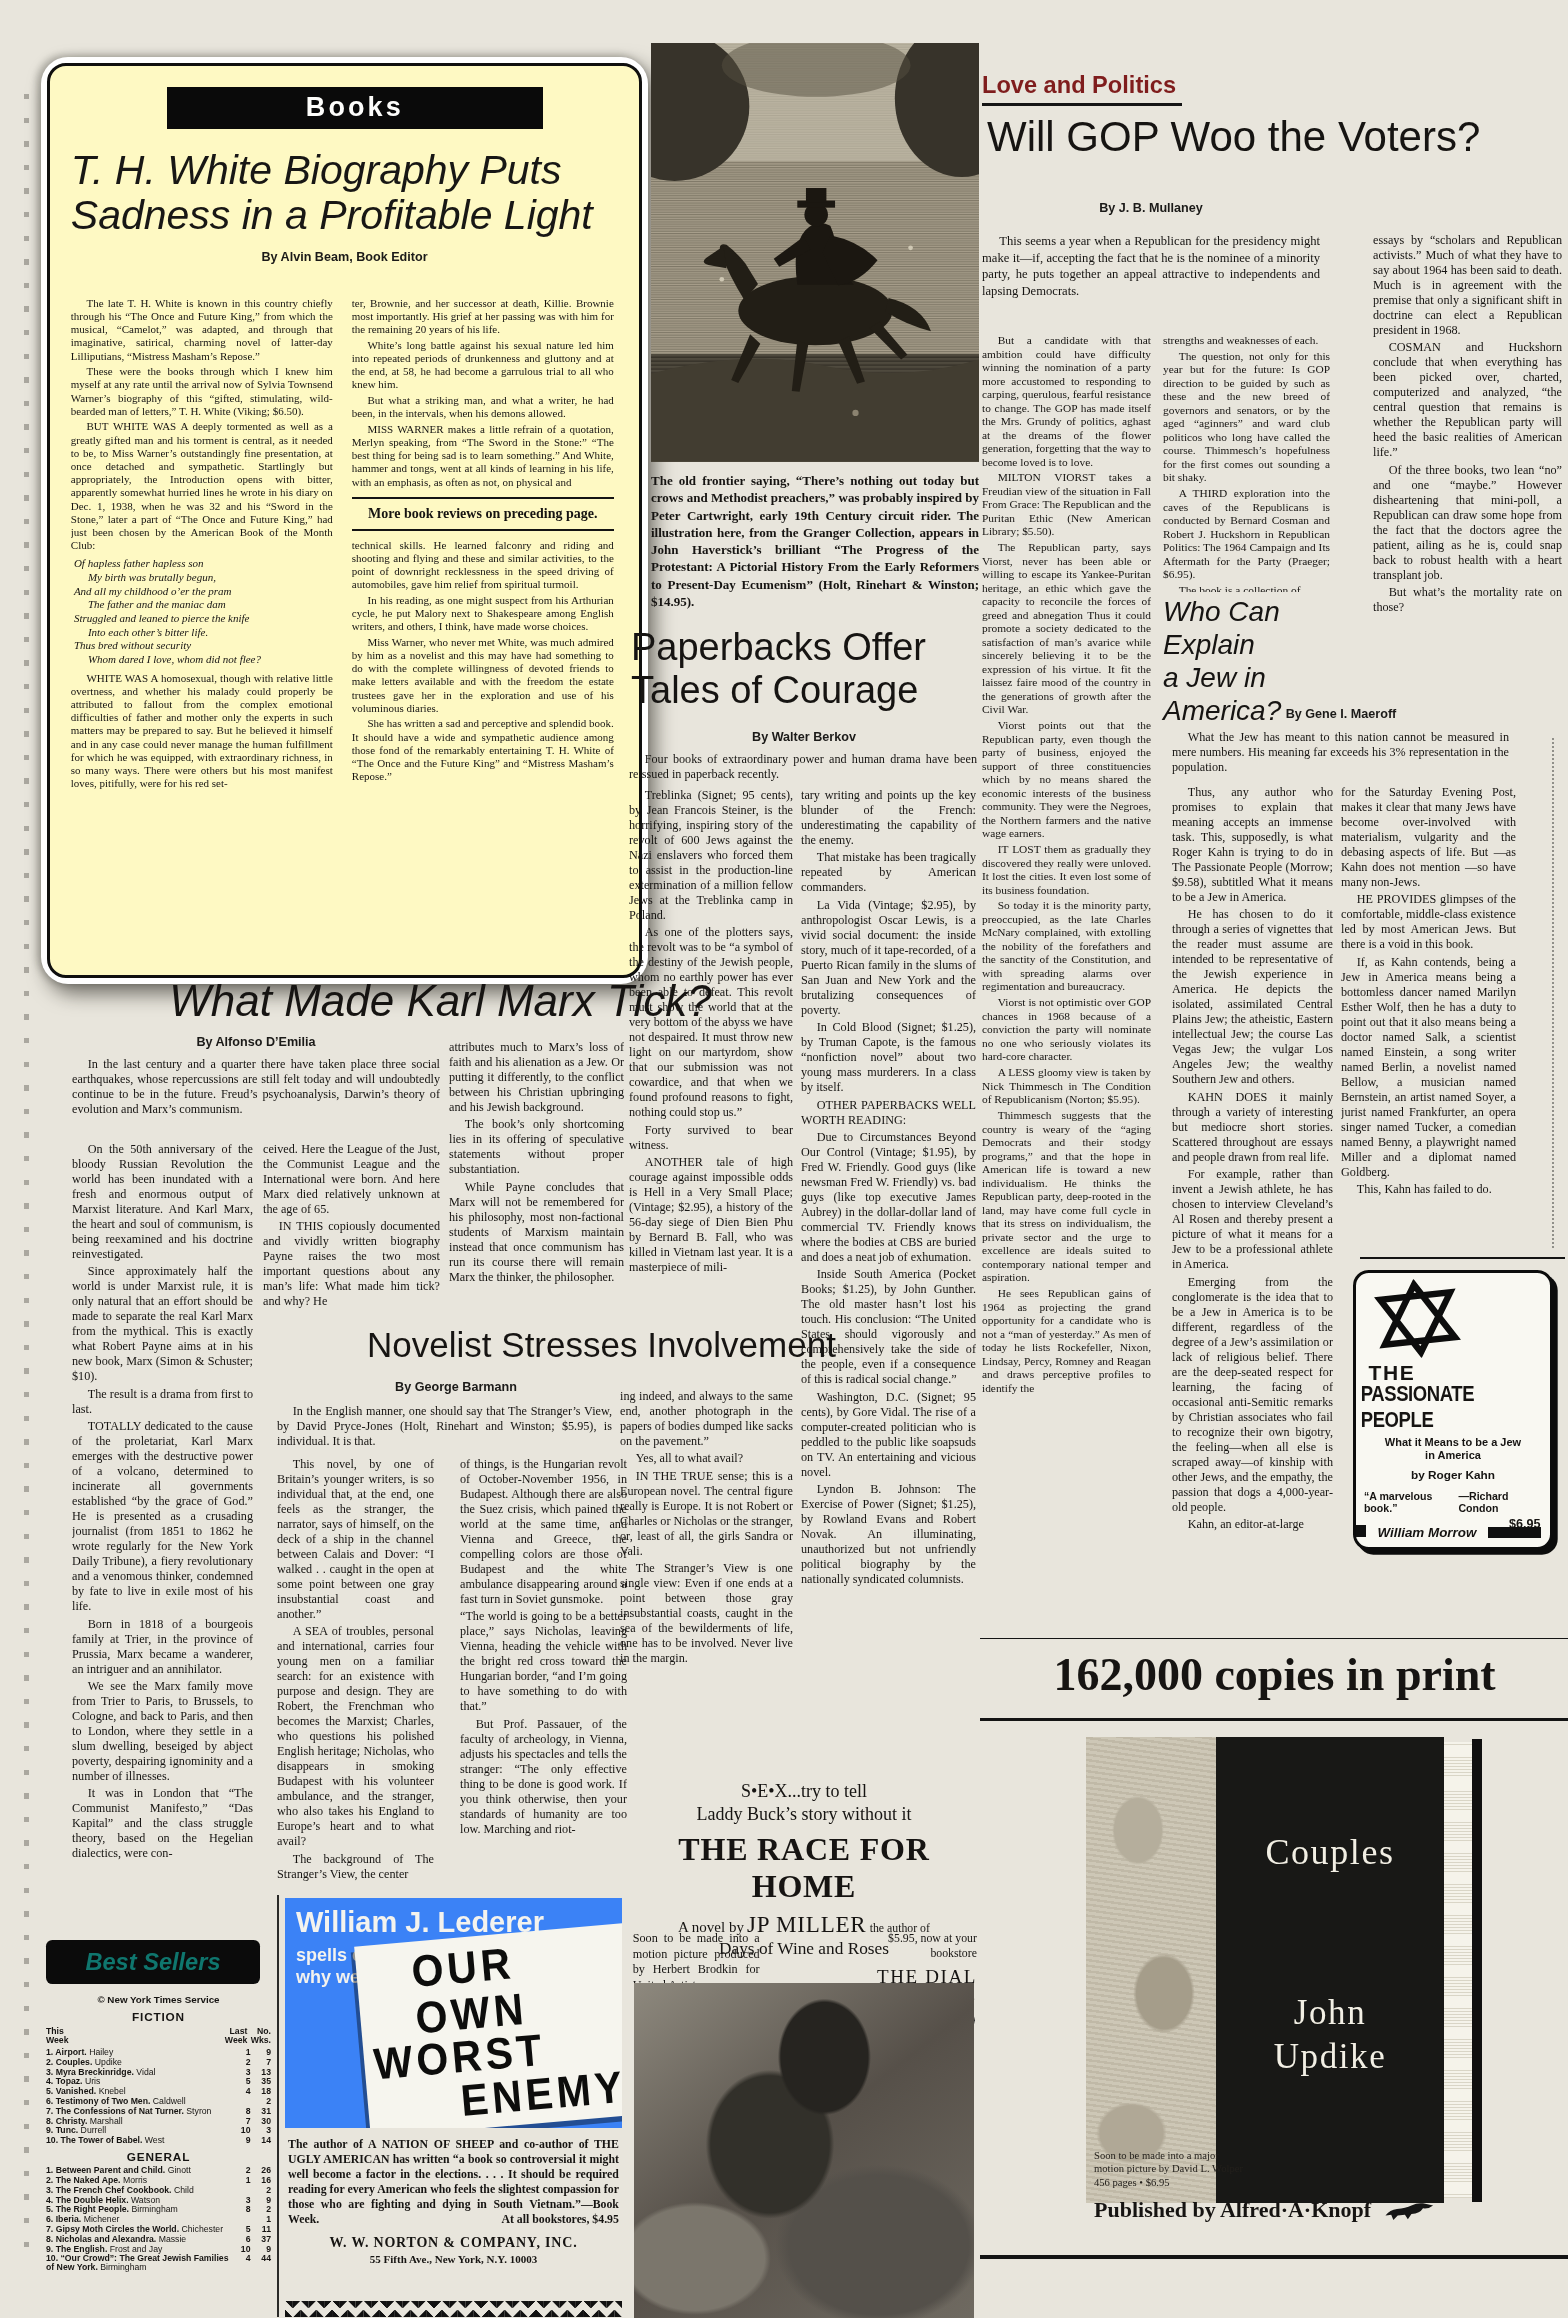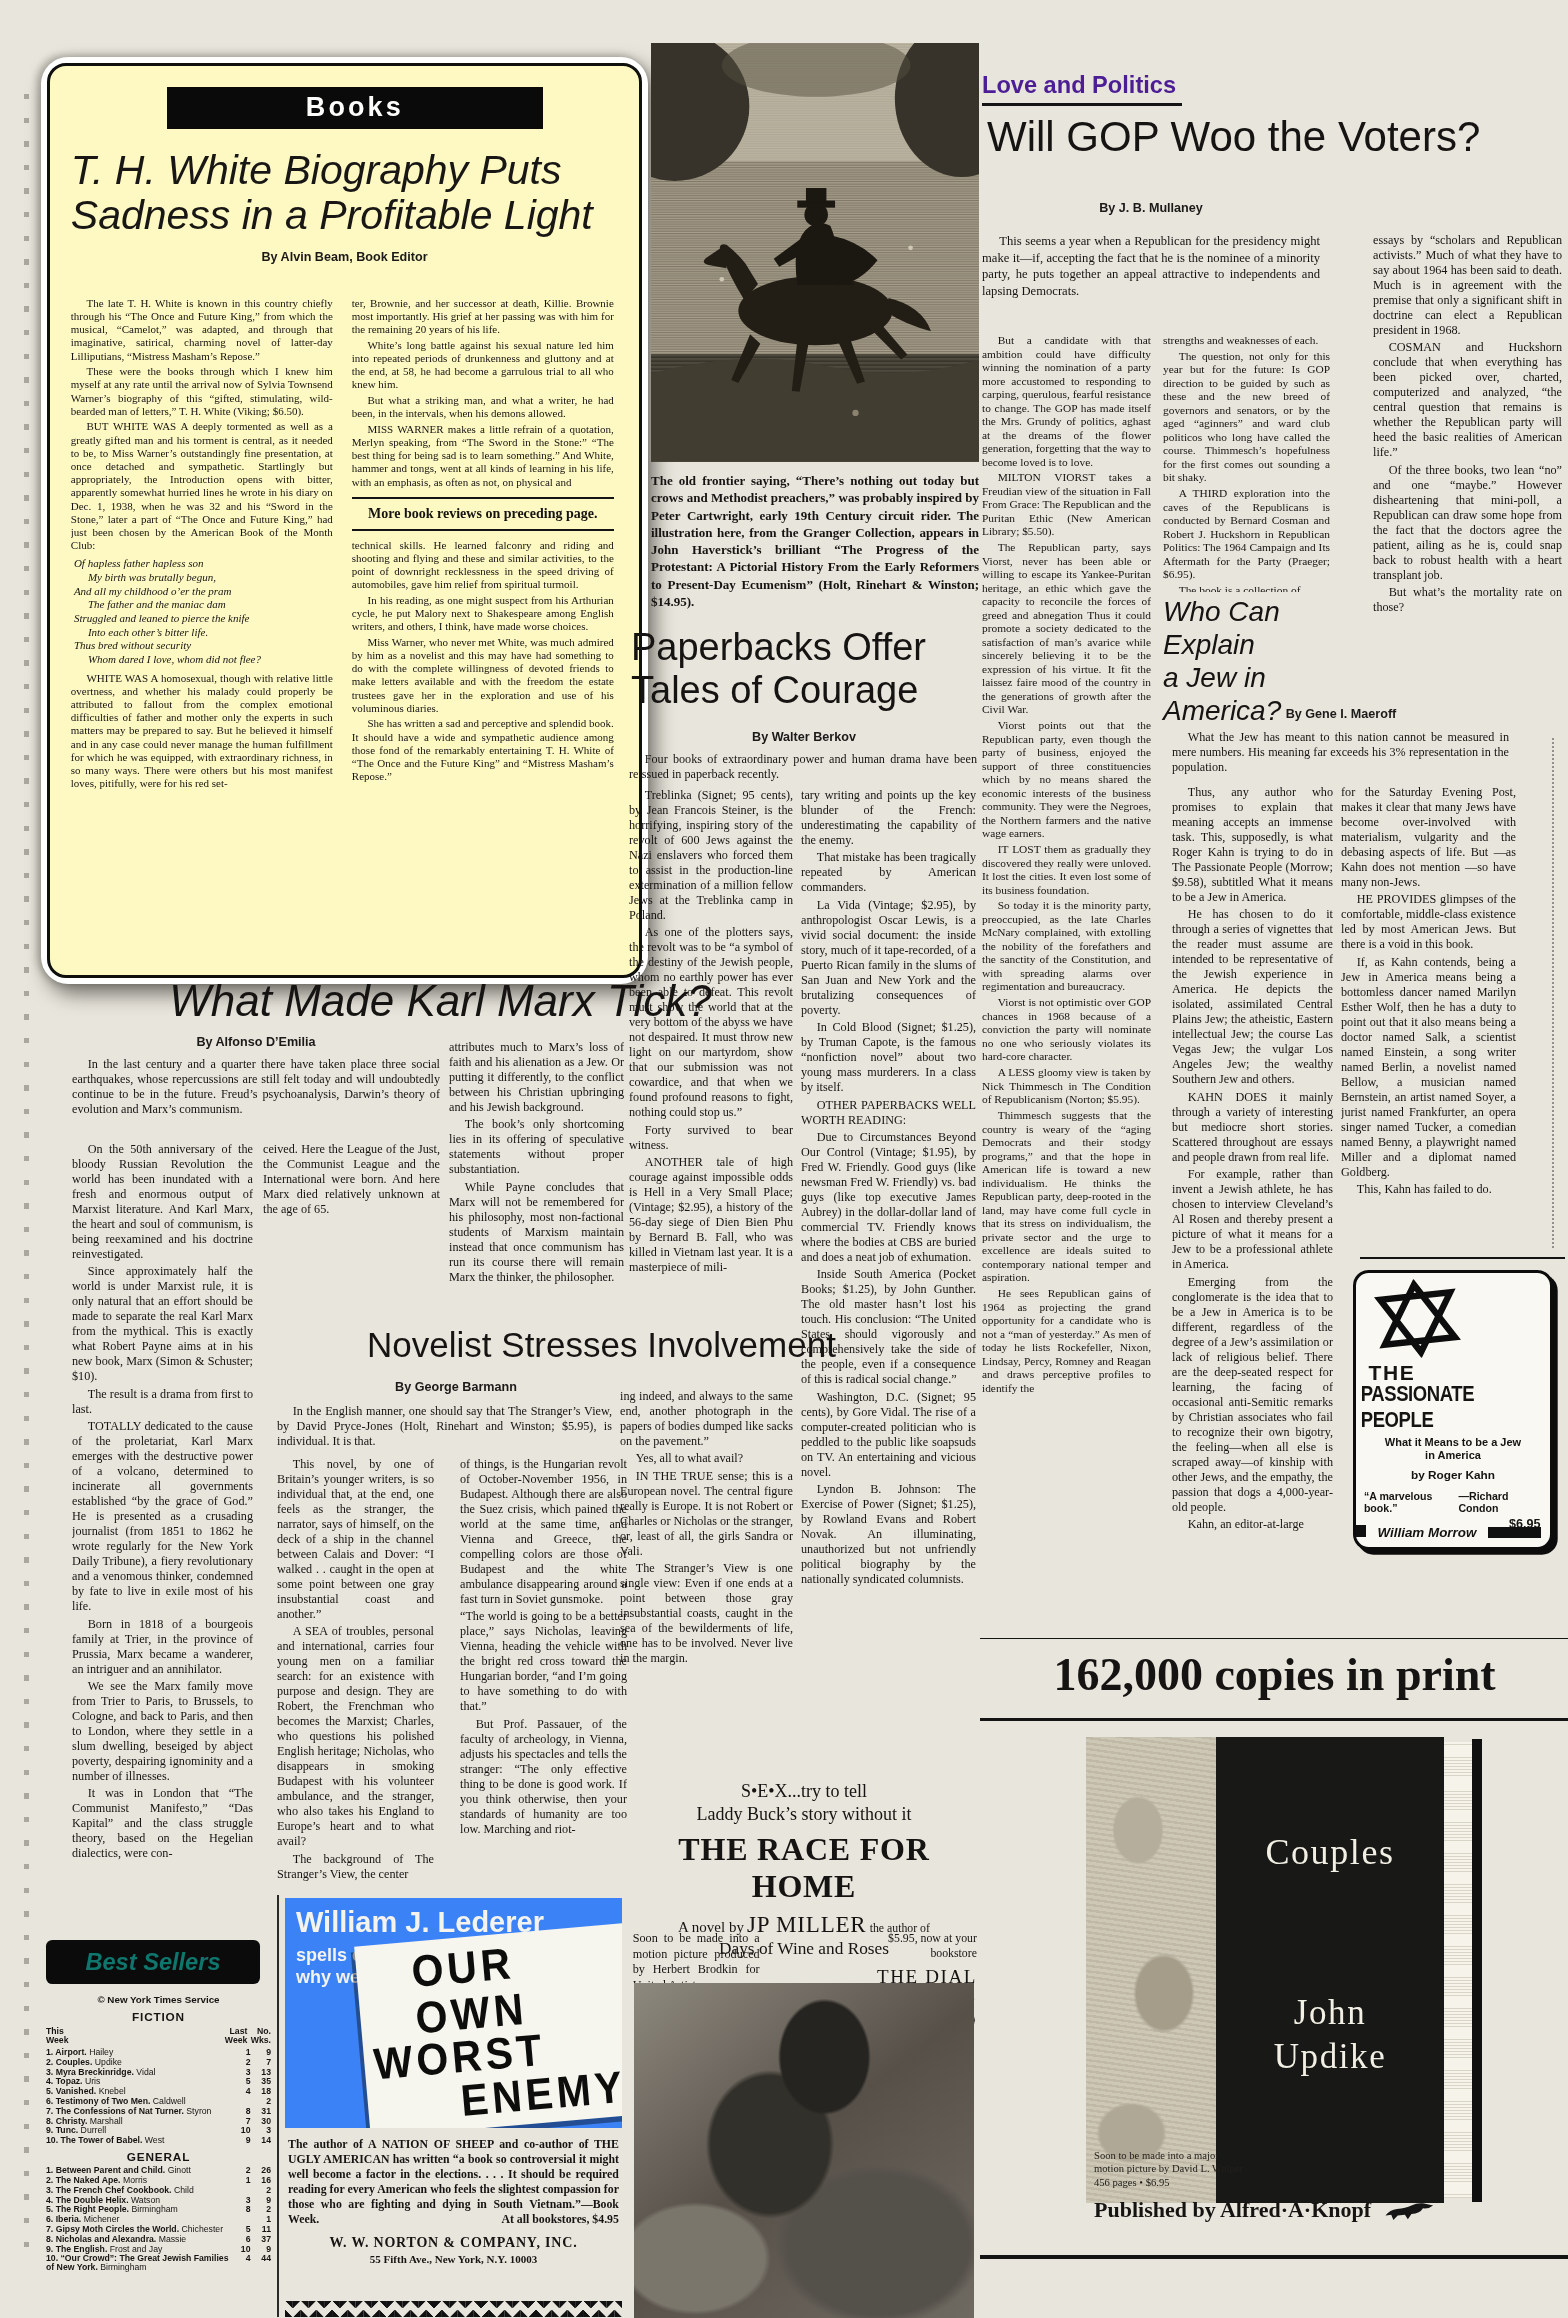--- a/index.html
+++ b/index.html
@@ -8,21 +8,21 @@
   .abs{position:absolute;}
   
   .bt{font:12.2px/15px "Liberation Serif",serif;text-align:justify;overflow:hidden;}
   .f14{font-size:11.4px;line-height:13.5px;}
   .bt p.para{margin:0 0 2.4px;text-indent:15.7px;}
   .bt p.para.cont{text-indent:0;}
   .bt-sm{font:11px/13.2px "Liberation Serif",serif;text-align:justify;overflow:hidden;}
   .bt-sm p.para{margin:0 0 2.4px;text-indent:15.7px;}
   .bt-sm p.para.cont{text-indent:0;}
   .byline{font:700 12.6px "Liberation Sans",sans-serif;text-align:center;color:#1b1a18;}
-  .headsans{font-family:"Liberation Sans",sans-serif;color:#4c1d95;}
+  .headsans{font-family:"Liberation Sans",sans-serif;color:#7f1d1d;}
   
   .inset-bg{left:41px;top:57px;width:607px;height:927px;background:#ffffff;border-radius:27px;
             box-shadow:6.3px 9.4px 19px rgba(20,18,12,.55), -3.1px -1.6px 7.9px rgba(20,18,12,.25);}
   .inset-frame{position:absolute;left:6.3px;top:6.3px;right:6.3px;bottom:6.3px;border:3.9px solid #0f0f0e;
                border-radius:19px;background:#fef9c3;overflow:hidden;padding:11px 20.5px;box-sizing:border-box;}
   .books-bar{margin:9.4px 0 0 96px;width:376px;height:42px;background:#0a0a0a;display:flex;
              align-items:center;justify-content:center;}
   .books-bar span{font:700 27px "Liberation Sans",sans-serif;color:#fdfdfb;letter-spacing:3.1px;}
   .wh-head{margin-top:19px;font:italic 400 41px/1.1 "Liberation Sans",sans-serif;color:#181715;}
   .wh-byline{margin-top:12.6px;}
@@ -328,20 +328,21 @@
       <p class="para">On the 50th anniversary of the bloody Russian Revolution the world has been inundated with a fresh and enormous output of Marxist literature. And Karl Marx, the heart and soul of communism, is being reexamined and his doctrine reinvestigated.</p>
       <p class="para">Since approximately half the world is under Marxist rule, it is only natural that an effort should be made to separate the real Karl Marx from the mythical. This is exactly what Robert Payne aims at in his new book, Marx (Simon &amp; Schuster; $10).</p>
       <p class="para">The result is a drama from first to last.</p>
       <p class="para">TOTALLY dedicated to the cause of the proletariat, Karl Marx emerges with the destructive power of a volcano, determined to incinerate all governments established “by the grace of God.” He is presented as a crusading journalist (from 1851 to 1862 he wrote regularly for the New York Daily Tribune), a fiery revolutionary and a venomous thinker, condemned by fate to live in exile most of his life.</p>
       <p class="para">Born in 1818 of a bourgeois family at Trier, in the province of Prussia, Marx became a wanderer, an intriguer and an annihilator.</p>
       <p class="para">We see the Marx family move from Trier to Paris, to Brussels, to Cologne, and back to Paris, and then to London, where they settle in a slum dwelling, beseiged by abject poverty, despairing ignominity and a number of illnesses.</p>
       <p class="para">It was in London that “The Communist Manifesto,” “Das Kapital” and the class struggle theory, based on the Hegelian dialectics, were con-</p>
     </div>
   <div class="abs bt" style="left:263px;top:1142px;width:177px;height:179px;">
       <p class="para cont">ceived. Here the League of the Just, the Communist League and the International were born. And here Marx died relatively unknown at the age of 65.</p>
+      <p class="para">IN THIS copiously documented and vividly written biography Payne raises the two most important questions about any man’s life: What made him tick? and why? He</p>
     </div>
   <div class="abs bt" style="left:449px;top:1040px;width:175px;height:279px;">
       <p class="para cont">attributes much to Marx’s loss of faith and his alienation as a Jew. Or putting it differently, to the conflict between his Christian upbringing and his Jewish background.</p>
       <p class="para">The book’s only shortcoming lies in its offering of speculative statements without proper substantiation.</p>
       <p class="para">While Payne concludes that Marx will not be remembered for his philosophy, most non-factional students of Marxism maintain instead that once communism has run its course there will remain Marx the thinker, the philosopher.</p>
     </div>
 
   <div class="abs nv-head">Novelist Stresses Involvement</div>
   <div class="abs byline" style="left:283px;top:1380px;width:346px;">By George Barmann</div>
   <div class="abs bt" style="left:277px;top:1404px;width:335px;height:49px;">

